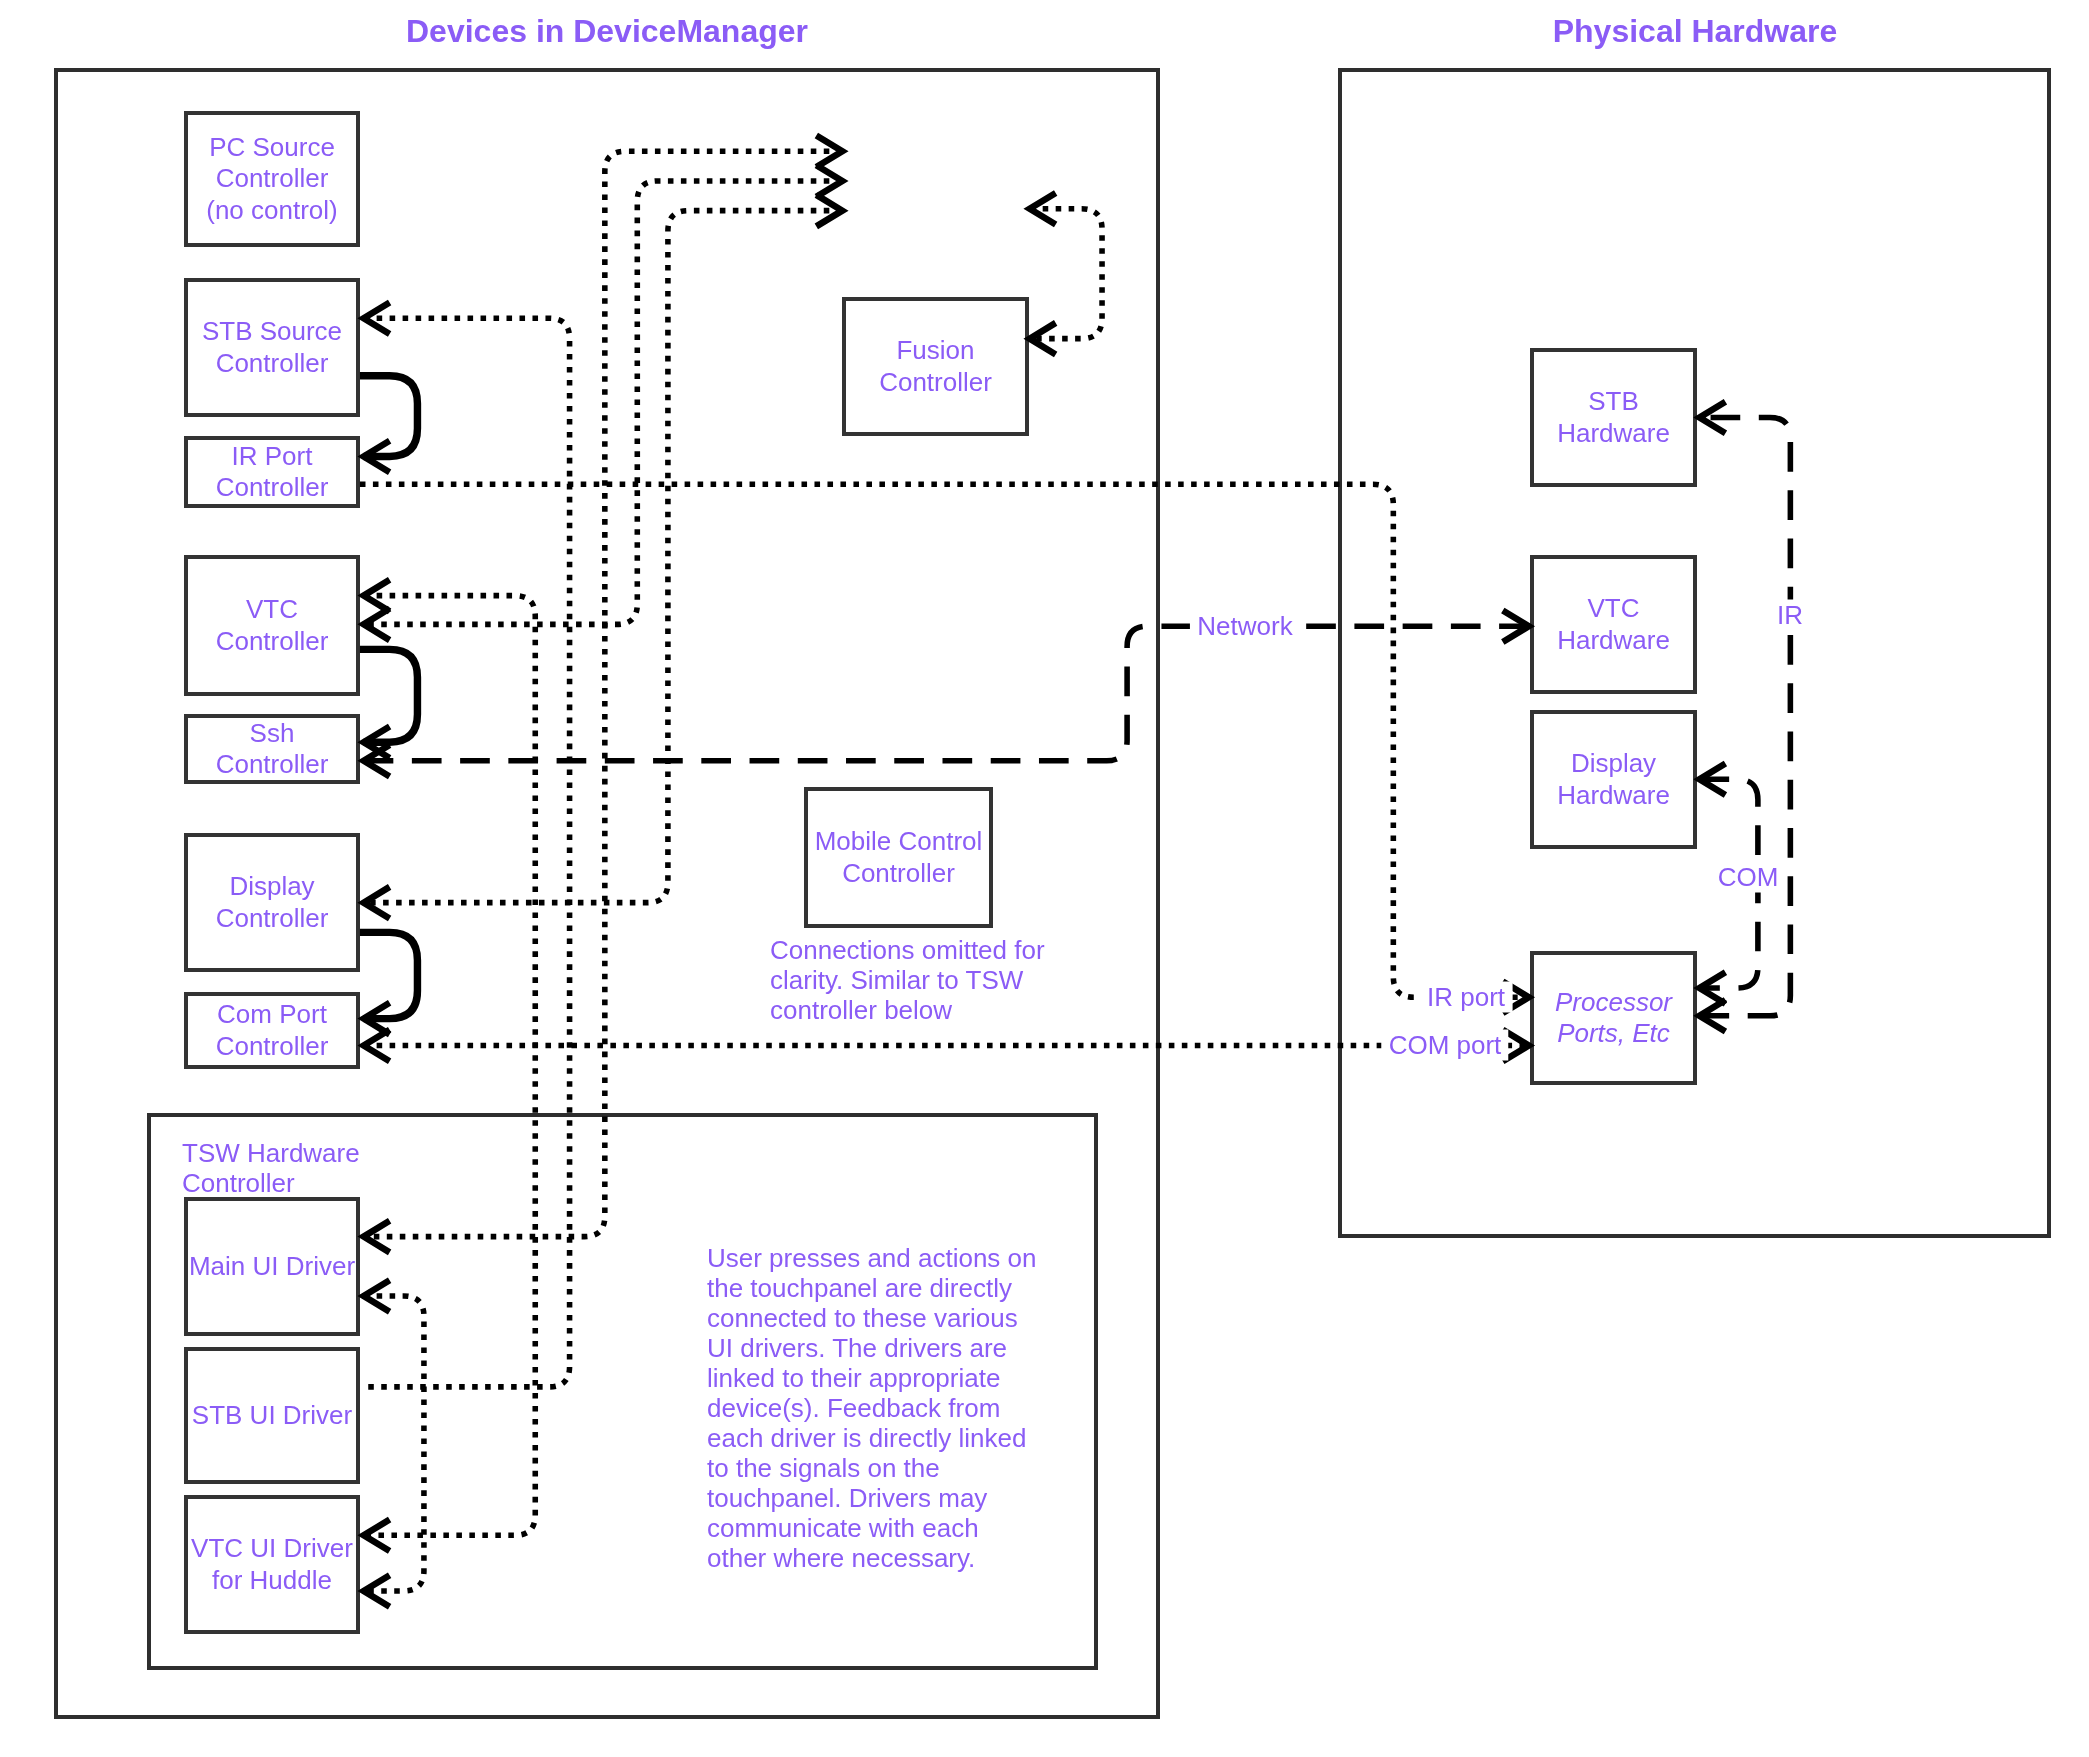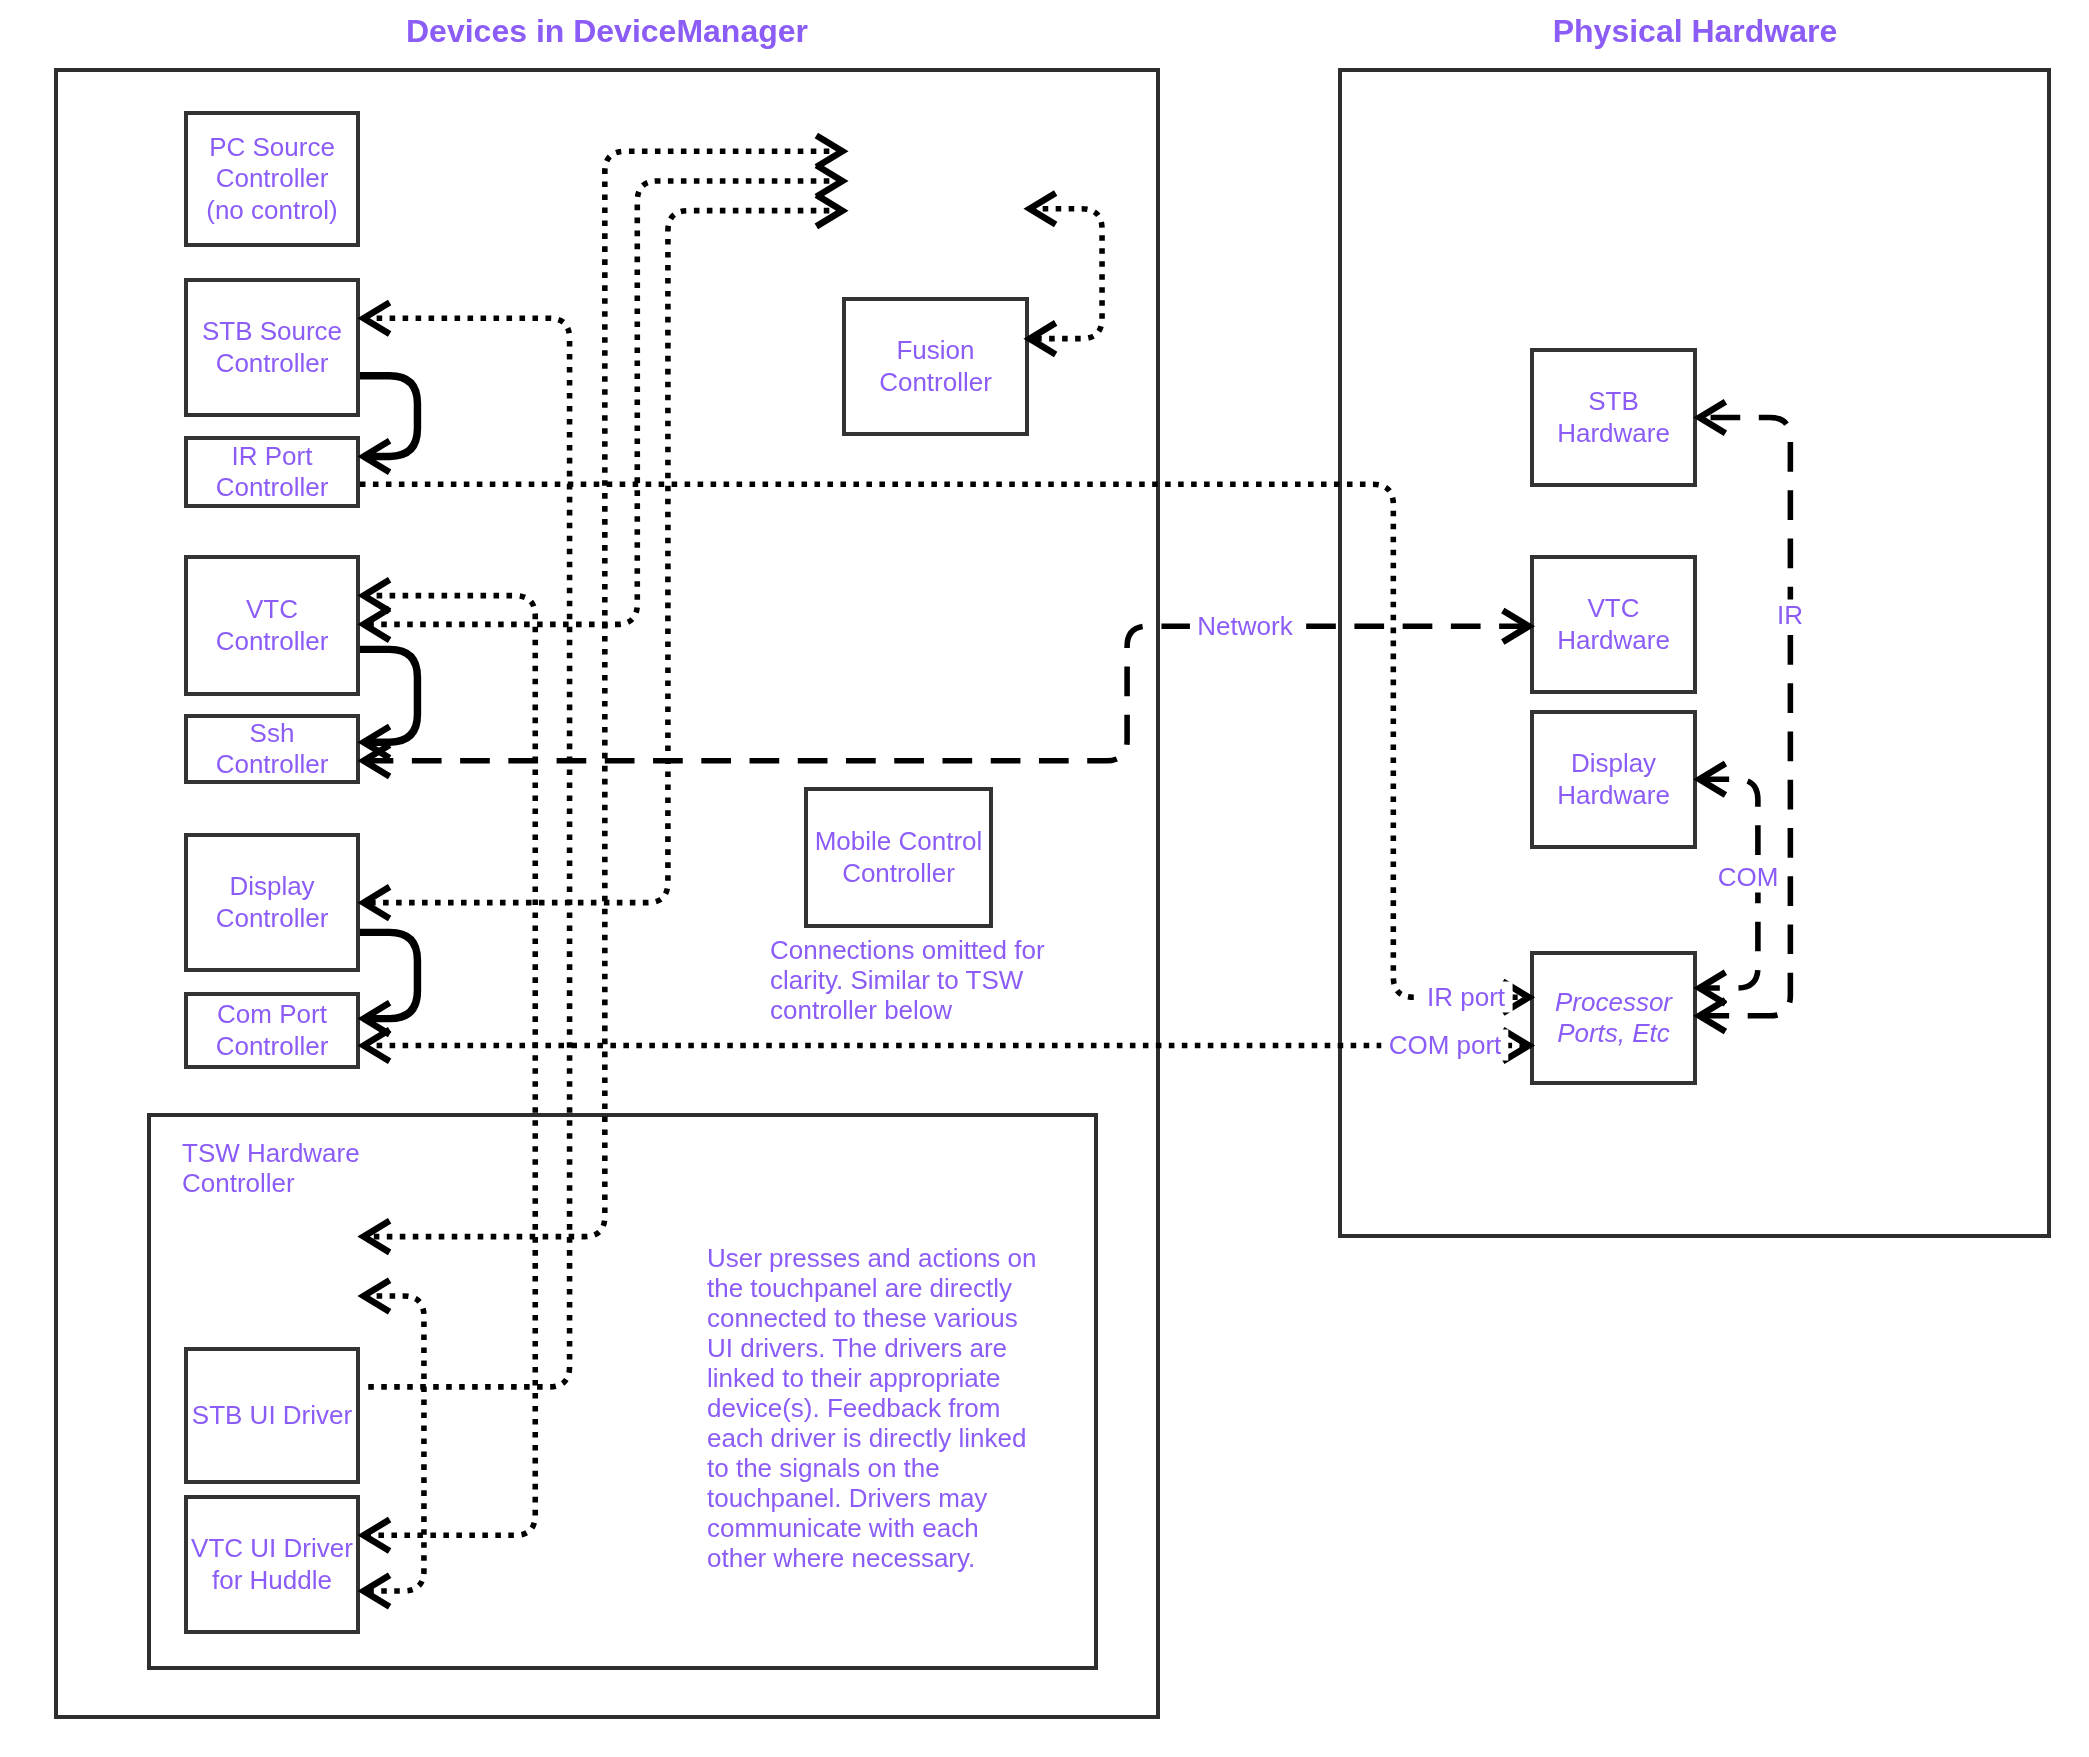--- a/index.html
+++ b/index.html
@@ -57,20 +57,21 @@
 Controller</div>
   <div class="node-box" style="left:184px; top:555px; width:176px; height:141px;">VTC
 Controller</div>
   <div class="node-box" style="left:184px; top:714px; width:176px; height:70px;">Ssh
 Controller</div>
   <div class="node-box" style="left:184px; top:833px; width:176px; height:139px;">Display
 Controller</div>
   <div class="node-box" style="left:184px; top:992px; width:176px; height:77px;">Com Port
 Controller</div>
 
+  <div class="node-box" style="left:184px; top:1197px; width:176px; height:139px;">Main UI Driver</div>
   <div class="node-box" style="left:184px; top:1347px; width:176px; height:137px;">STB UI Driver</div>
   <div class="node-box" style="left:184px; top:1495px; width:176px; height:139px;">VTC UI Driver
 for Huddle</div>
 
   <div class="node-box" style="left:842px; top:297px; width:187px; height:139px;">Fusion
 Controller</div>
   <div class="node-box" style="left:804px; top:787px; width:189px; height:141px;">Mobile Control
 Controller</div>
   <div class="free-text centered" style="left:770px; top:935px; width:334px;">Connections omitted for
 clarity. Similar to TSW

